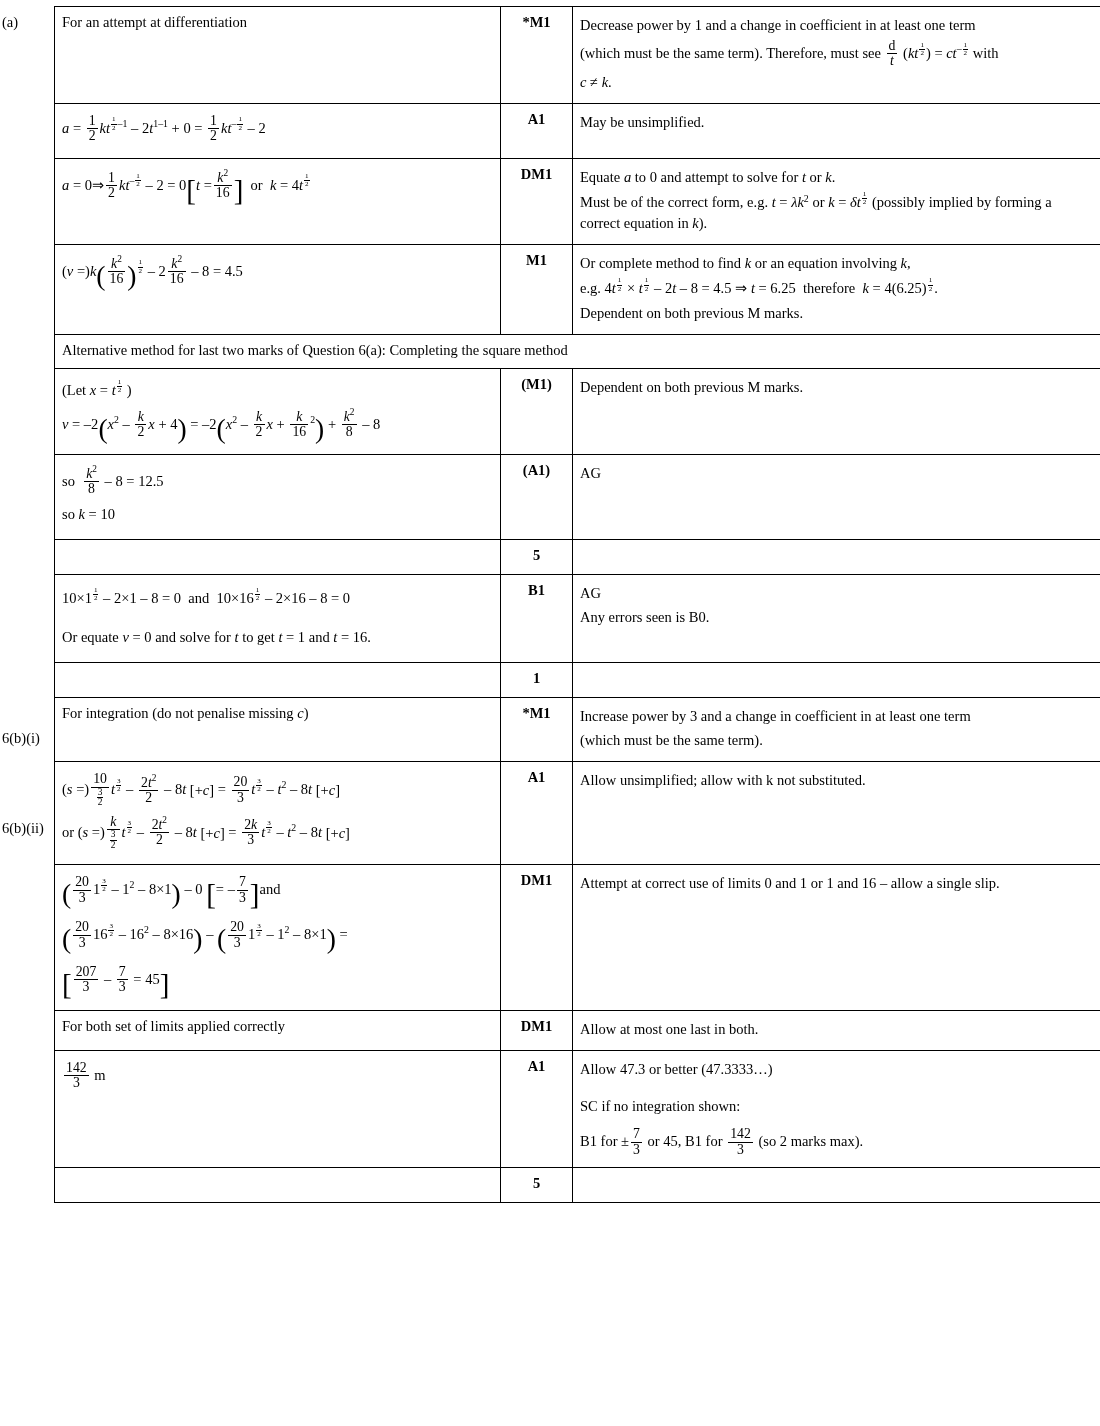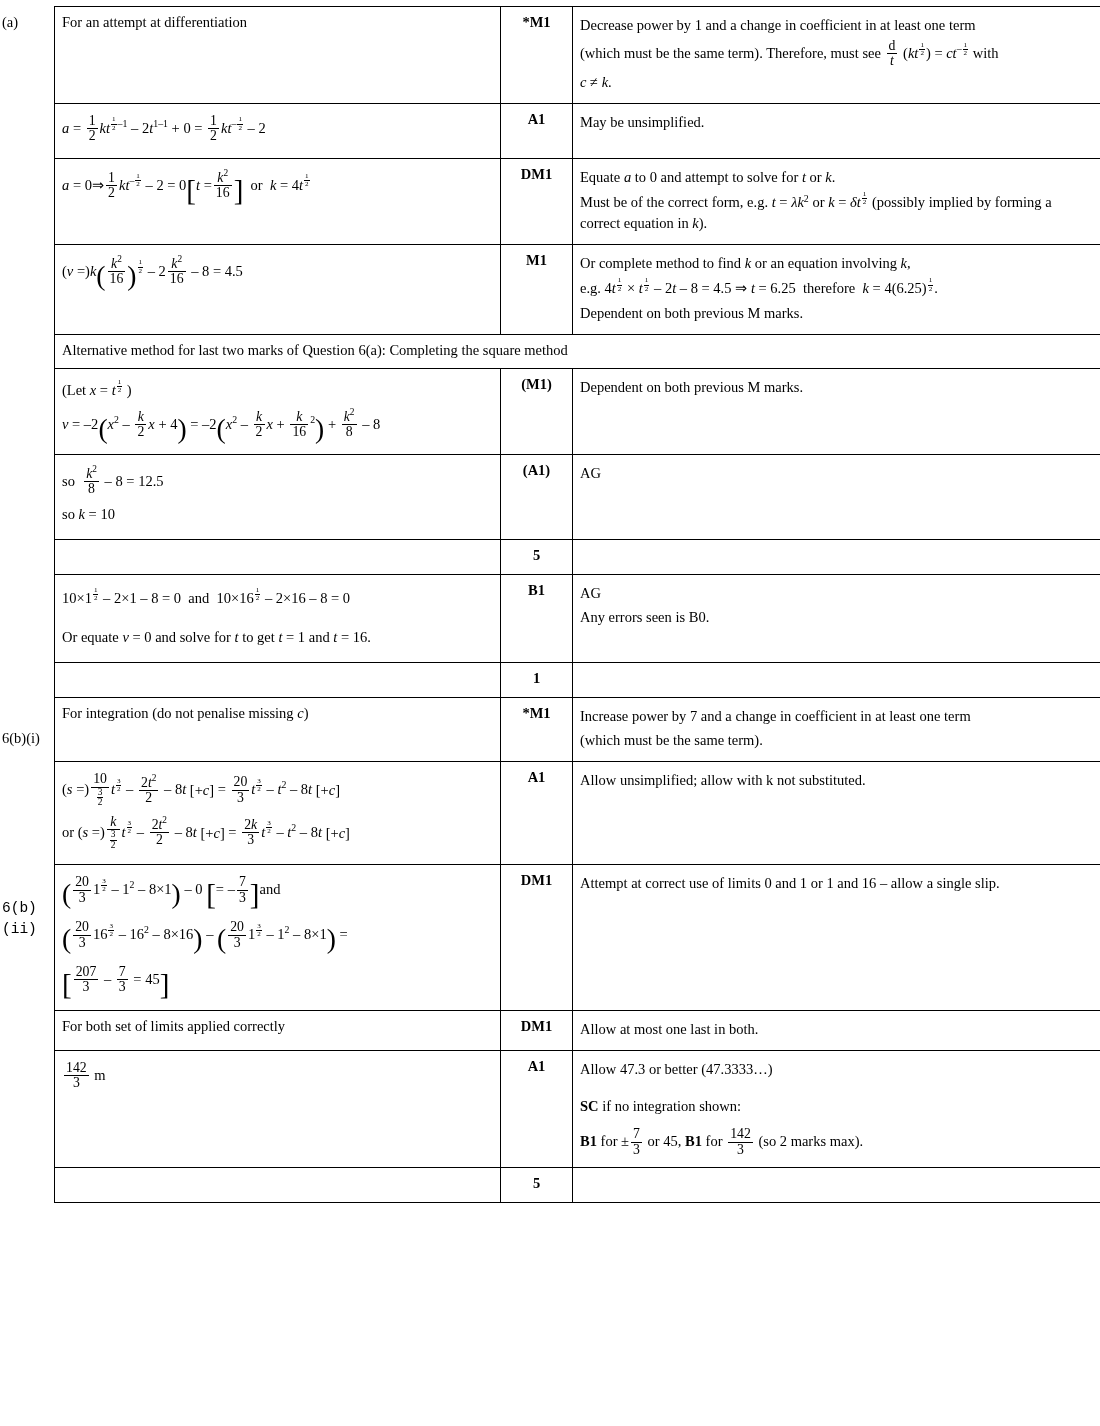--- a/index.html
+++ b/index.html
@@ -92,21 +92,21 @@
   .brk-big {
     display: inline-block;
     font-size: 2.0em;
     vertical-align: -0.35em;
     line-height: 0.8;
   }
   .mathline { margin: 7px 0 7px 0; }
   .mathline:first-child { margin-top: 5px; }
   .tline { margin: 3px 0; }
   .nowrap { white-space: nowrap; }
-  .bold { font-weight: bold; }
+  .bold { font-weight: normal; }
   .sq-br { display: inline-block; vertical-align: middle; }
 </style>
 </head>
 <body>
 
 <div class="page">
 
   <table class="ms">
     <colgroup>
         <col class="c-q">
@@ -226,26 +226,26 @@
     </tr>
 
     <tr>
       <td class="empty-h"></td>
       <td class="tot">1</td>
       <td></td>
     </tr>
 
     <tr>
       <td>
-        <div class="qlabel" style="top:898px;font-family:Liberation Mono, monospace;">6(b)(ii)</div>
+        <div class="qlabel" style="top:818px;">6(b)(ii)</div>
         <span>For integration (do not penalise missing <i>c</i>)</span>
       </td>
       <td class="marks">*M1</td>
       <td class="notes">
-        <div class="tline">Increase power by 7 and a change in coefficient in at least one term</div>
+        <div class="tline">Increase power by 3 and a change in coefficient in at least one term</div>
         <div class="tline">(which must be the same term).</div>
       </td>
     </tr>
 
     <tr>
       <td>
         <div class="mathline">
           (<i>s</i> =)<span class="frac"><span class="num">10</span><span class="den"><span class="sfrac"><span class="num">3</span><span class="den">2</span></span></span></span><i>t</i><sup class="sp"><span class="sfrac"><span class="num">3</span><span class="den">2</span></span></sup> – <span class="frac"><span class="num">2<i>t</i><sup class="sp">2</sup></span><span class="den">2</span></span> – 8<i>t</i> <span class="sq-br">[+<i>c</i>]</span> = <span class="frac"><span class="num">20</span><span class="den">3</span></span><i>t</i><sup class="sp"><span class="sfrac"><span class="num">3</span><span class="den">2</span></span></sup> – <i>t</i><sup class="sp">2</sup> – 8<i>t</i> <span class="sq-br">[+<i>c</i>]</span>
         </div>
         <div class="mathline" style="margin-top:4px;">

